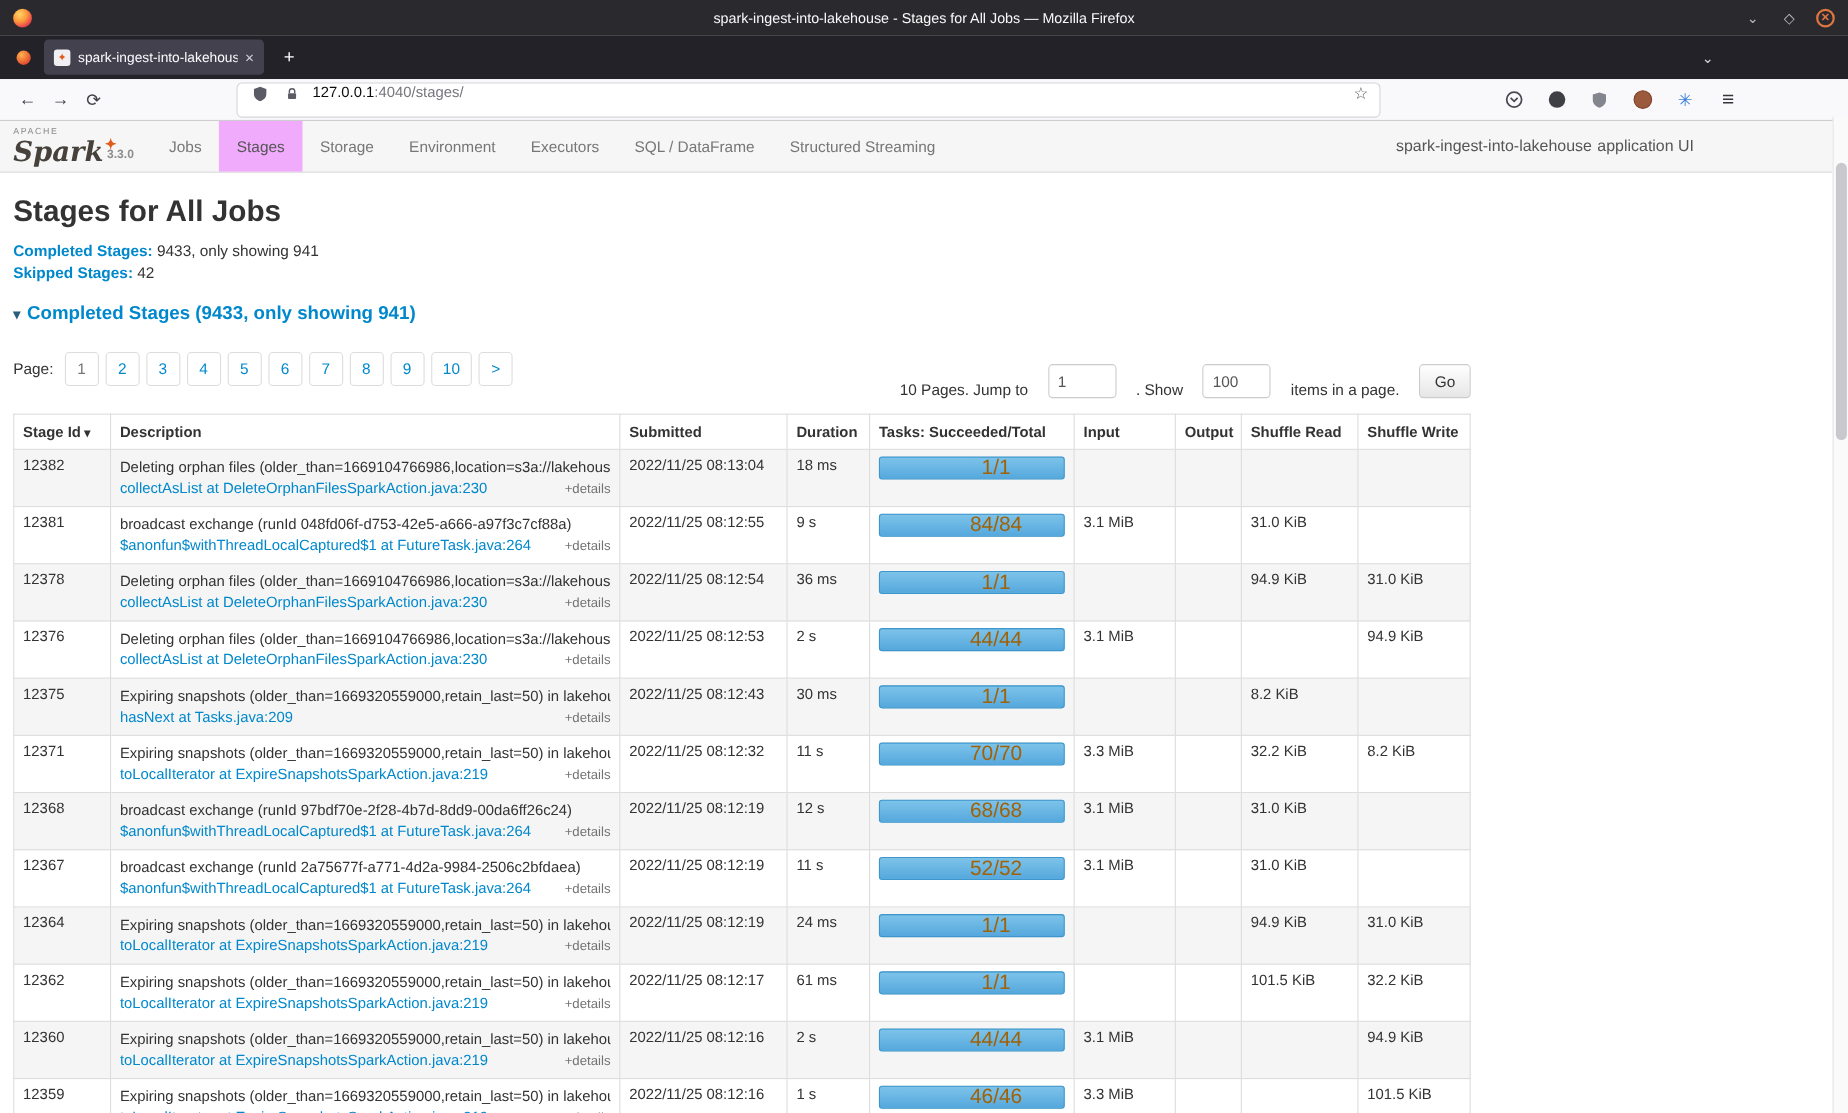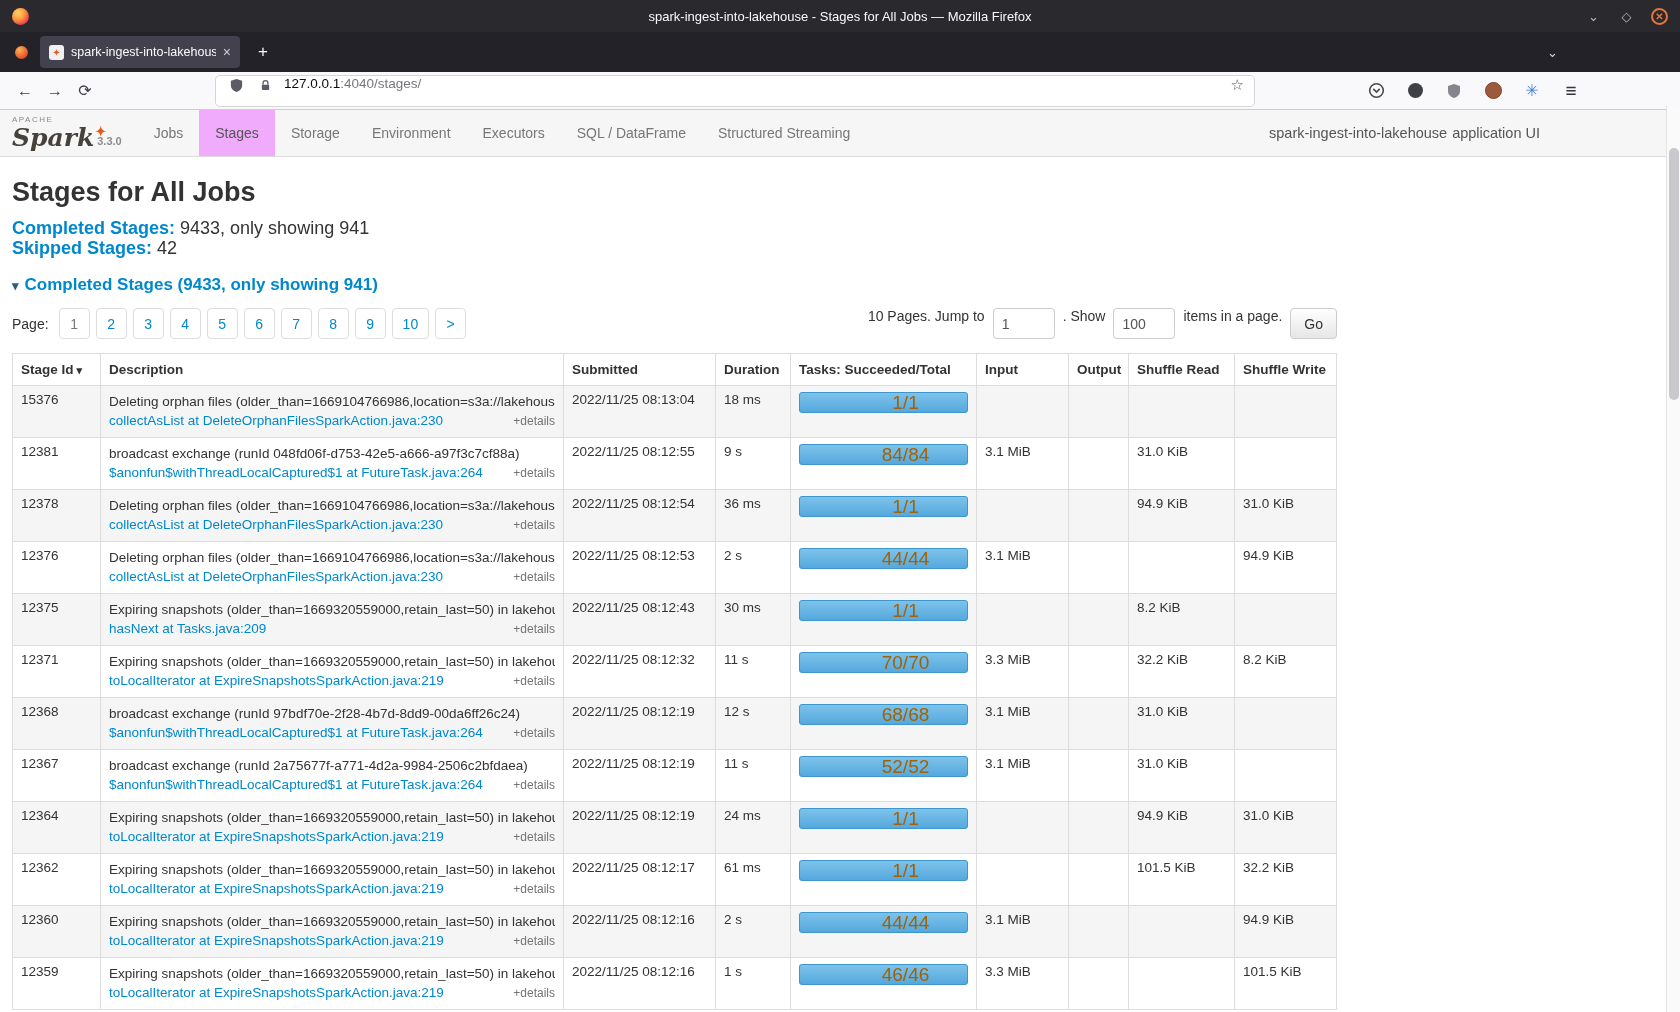--- a/index.html
+++ b/index.html
@@ -78,34 +78,34 @@
   .nav-item { display: flex; align-items: center; padding: 0 16px; font-size: 14px; color: #777;
     cursor: pointer; white-space: nowrap; }
   .nav-item.active { background: #f0abfc; color: #555; align-items: center; }
   .app-title { margin-left: auto; display: flex; align-items: center; padding-right: 126px;
     font-size: 14.5px; color: #555; gap: 5px; white-space: nowrap; }
   .app-title .app-name { font-weight: normal; }
 
   
   .content { width: 1325px; margin-left: 12px; }
   .page-title { font-size: 27px; font-weight: bold; color: #333; margin: 20px 0 10px; }
-  .status-line { font-size: 18px; color: #333; line-height: 20px; }
+  .status-line { font-size: 14px; color: #333; line-height: 20px; }
   .status-line a { color: #0088cc; font-weight: bold; text-decoration: none; cursor: pointer; }
   .section-head { margin: 17px 0 12px; font-size: 17px; font-weight: bold; color: #0088cc;
     cursor: pointer; display: flex; align-items: center; gap: 6px; }
   .section-caret { color: #2c5d7c; font-size: 13px; }
 
   .page-row { display: flex; align-items: center; font-size: 14px; color: #333; margin-top: 13px; }
   .page-label { margin-right: 10px; }
   .page-btns { display: flex; gap: 6px; align-items: center; }
   .page-btn { min-width: 31px; height: 31px; padding: 0 10px; display: flex; align-items: center;
     justify-content: center; border: 1px solid #ddd; border-radius: 4px; color: #0088cc;
     font-size: 14px; background: #fff; cursor: pointer; font-family: inherit; }
   .page-btn.current { color: #777; cursor: default; }
-  .page-right { margin-left: auto; display: flex; align-items: flex-start; gap: 8px; }
+  .page-right { margin-left: auto; display: flex; align-items: flex-end; gap: 18px; margin-top: 23px; }
   .page-input { width: 62px; height: 31px; border: 1px solid #ccc; border-radius: 4px;
     padding: 0 8px; font-size: 14px; color: #555; font-family: inherit; }
   .go-btn { height: 31px; padding: 0 13px; border: 1px solid #ccc; border-radius: 4px;
     background: linear-gradient(#ffffff, #e6e6e6); font-size: 14px; color: #333; cursor: pointer;
     font-family: inherit; }
 
   
   table.stages { border-collapse: collapse; width: 100%; margin-top: 14px; font-size: 13.5px;
     color: #333; table-layout: fixed; }
   .stages th, .stages td { border: 1px solid #ddd; padding: 6px 8px; text-align: left;
@@ -316,21 +316,21 @@
             <th>Duration</th>
             <th>Tasks: Succeeded/Total</th>
             <th>Input</th>
             <th>Output</th>
             <th>Shuffle Read</th>
             <th>Shuffle Write</th>
           </tr>
         </thead>
         <tbody>
   <tr>
-    <td>15376</td>
+    <td>12382</td>
     <td>
       <div class="desc-line">Deleting orphan files (older_than=1669104766986,location=s3a://lakehouse/smart-city/shared_bikes_bike_statu...</div>
       <div class="link-line">
         <a class="stage-link">collectAsList at DeleteOrphanFilesSparkAction.java:230</a>
         <span class="details">+details</span>
       </div>
     </td>
     <td class="num-cell">2022/11/25 08:13:04</td>
     <td class="num-cell">18 ms</td>
     <td>

